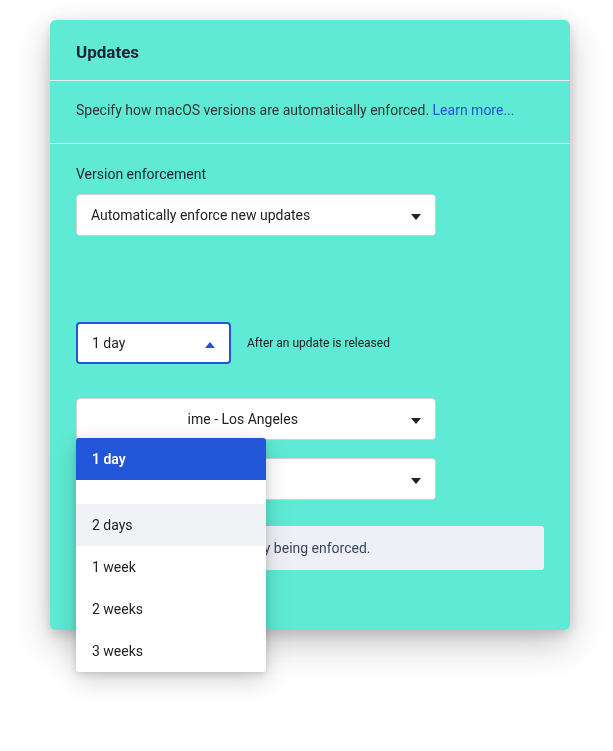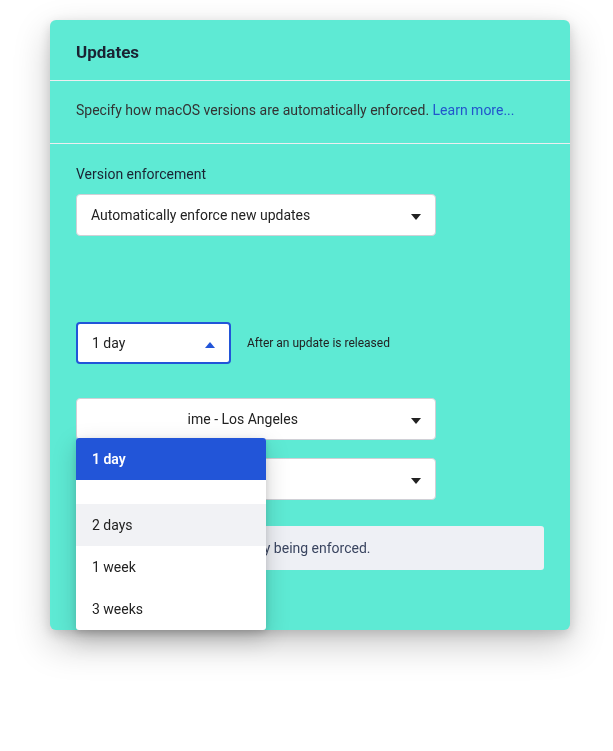--- a/index.html
+++ b/index.html
@@ -211,16 +211,17 @@
   </div>
 
   <div class="info-banner">
     <span style="visibility:hidden;">XXXXXXXXXXXXXXX</span><span>urrently being enforced.</span>
   </div>
 
   <div class="dropdown-menu">
     <div class="dropdown-item selected">1 day</div>
     <div class="dropdown-item hover">2 days</div>
     <div class="dropdown-item">1 week</div>
+    <div class="dropdown-item">2 weeks</div>
     <div class="dropdown-item">3 weeks</div>
   </div>
 
 </div>
 
 </body></html>

